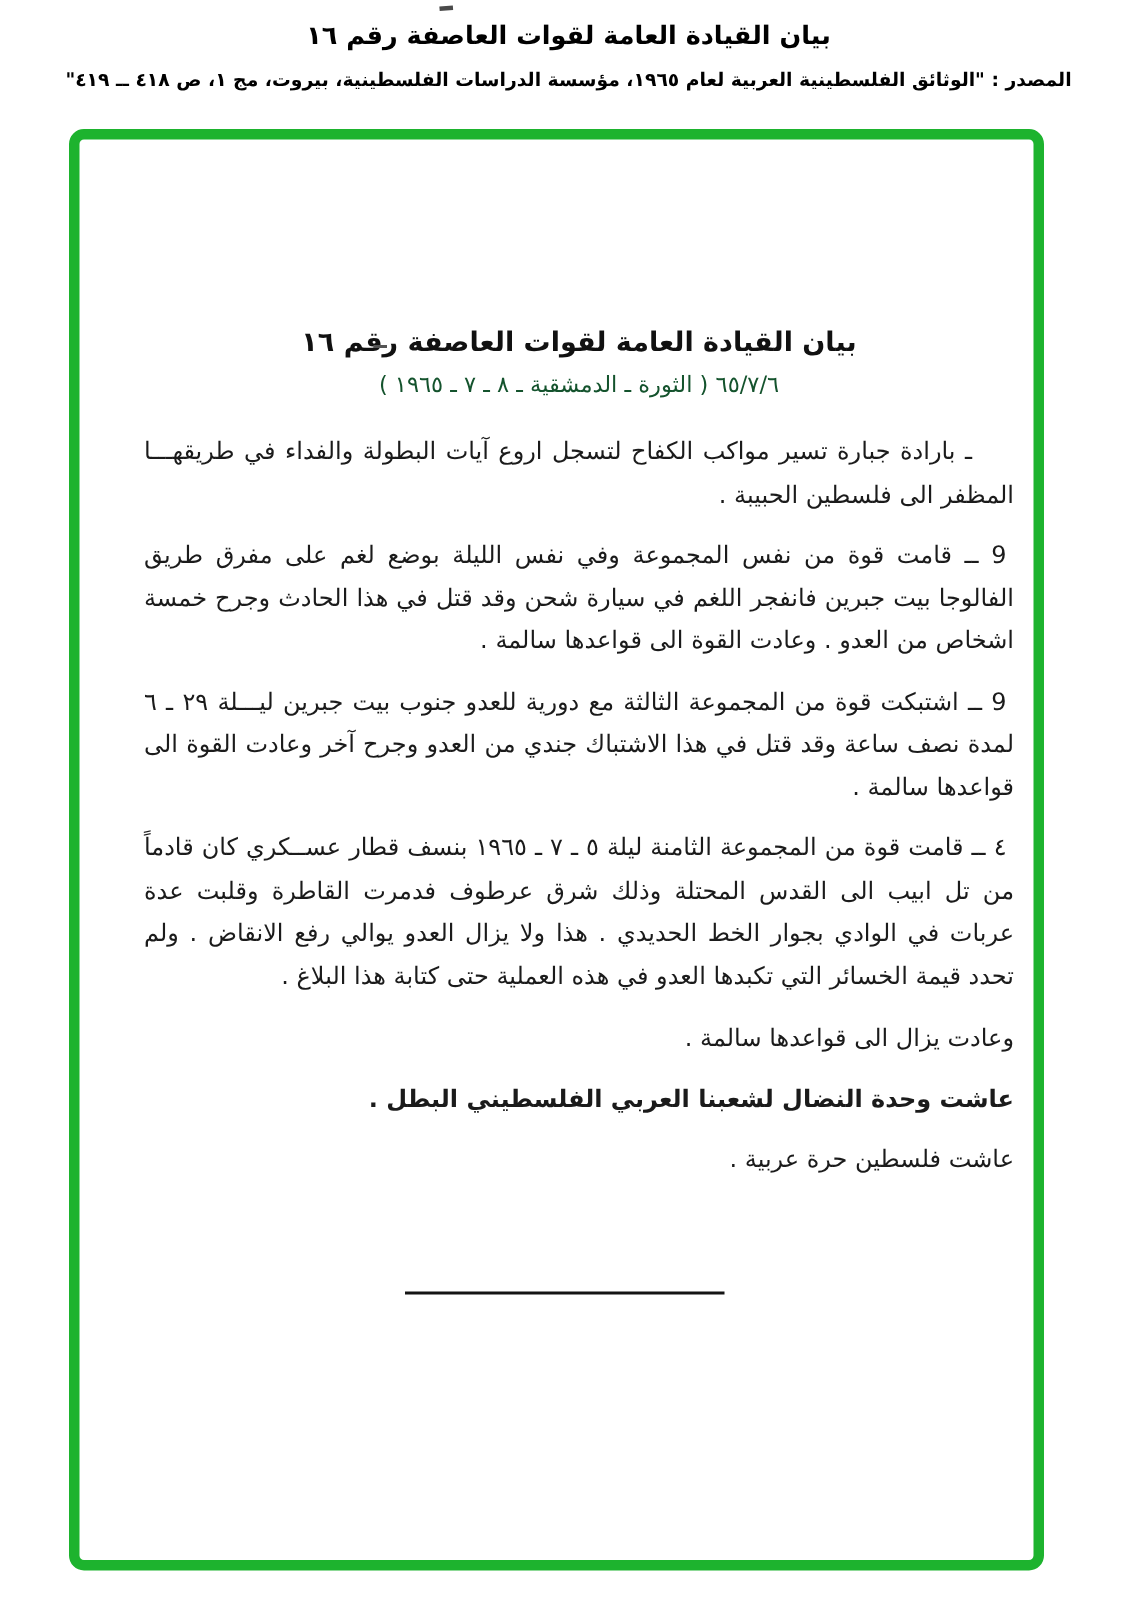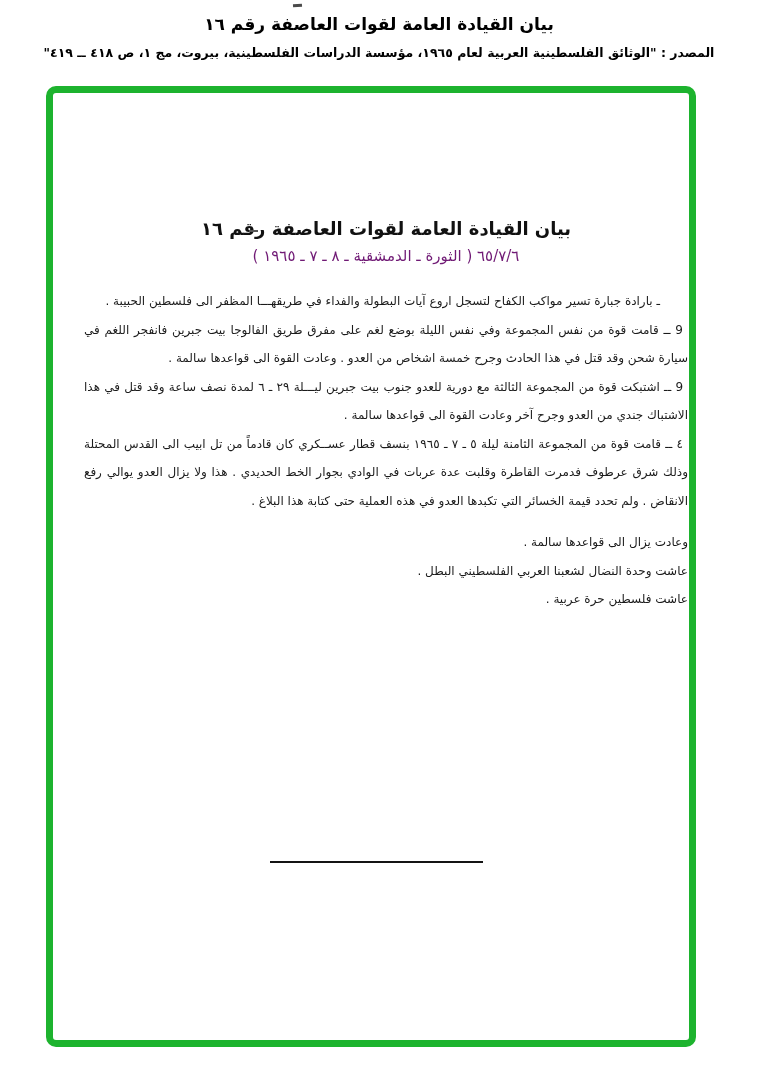--- a/index.html
+++ b/index.html
@@ -63,35 +63,35 @@
   }
   .title-artifact {
     position: absolute; left: 165px; top: 14px;
     width: 9px; height: 2px; background: #555;
   }
   .doc-dateline {
     text-align: center;
     font-size: 15px;
     line-height: 22px;
     margin-top: 3px;
-    color: #701a75;
+    color: #14532d;
   }
   .paras { margin-top: 20px; }
   .paras p {
-    margin: 0;
-    font-size: 12px;
+    margin: 12px;
+    font-size: 16px;
     line-height: 28.5px;
     text-align: justify;
   }
   .p-intro { text-indent: 28px; }
   .p-lead  { text-indent: 36px; text-align: right !important; }
   .p-item  { text-indent: 5px; }
   .p-close { text-align: right !important; }
   .p-close-1 { margin-top: 13px !important; margin-right: 118px; }
-  .p-close-2 { margin-right: 36px; }
+  .p-close-2 { margin-right: 36px; font-weight: bold; }
   .p-close-3 { margin-right: 108px; }
 
   .signature-divider {
     position: absolute;
     left: 186px; top: 645px;
     width: 213px; height: 2px;
     background: #141414;
   }
 </style>
 </head>

